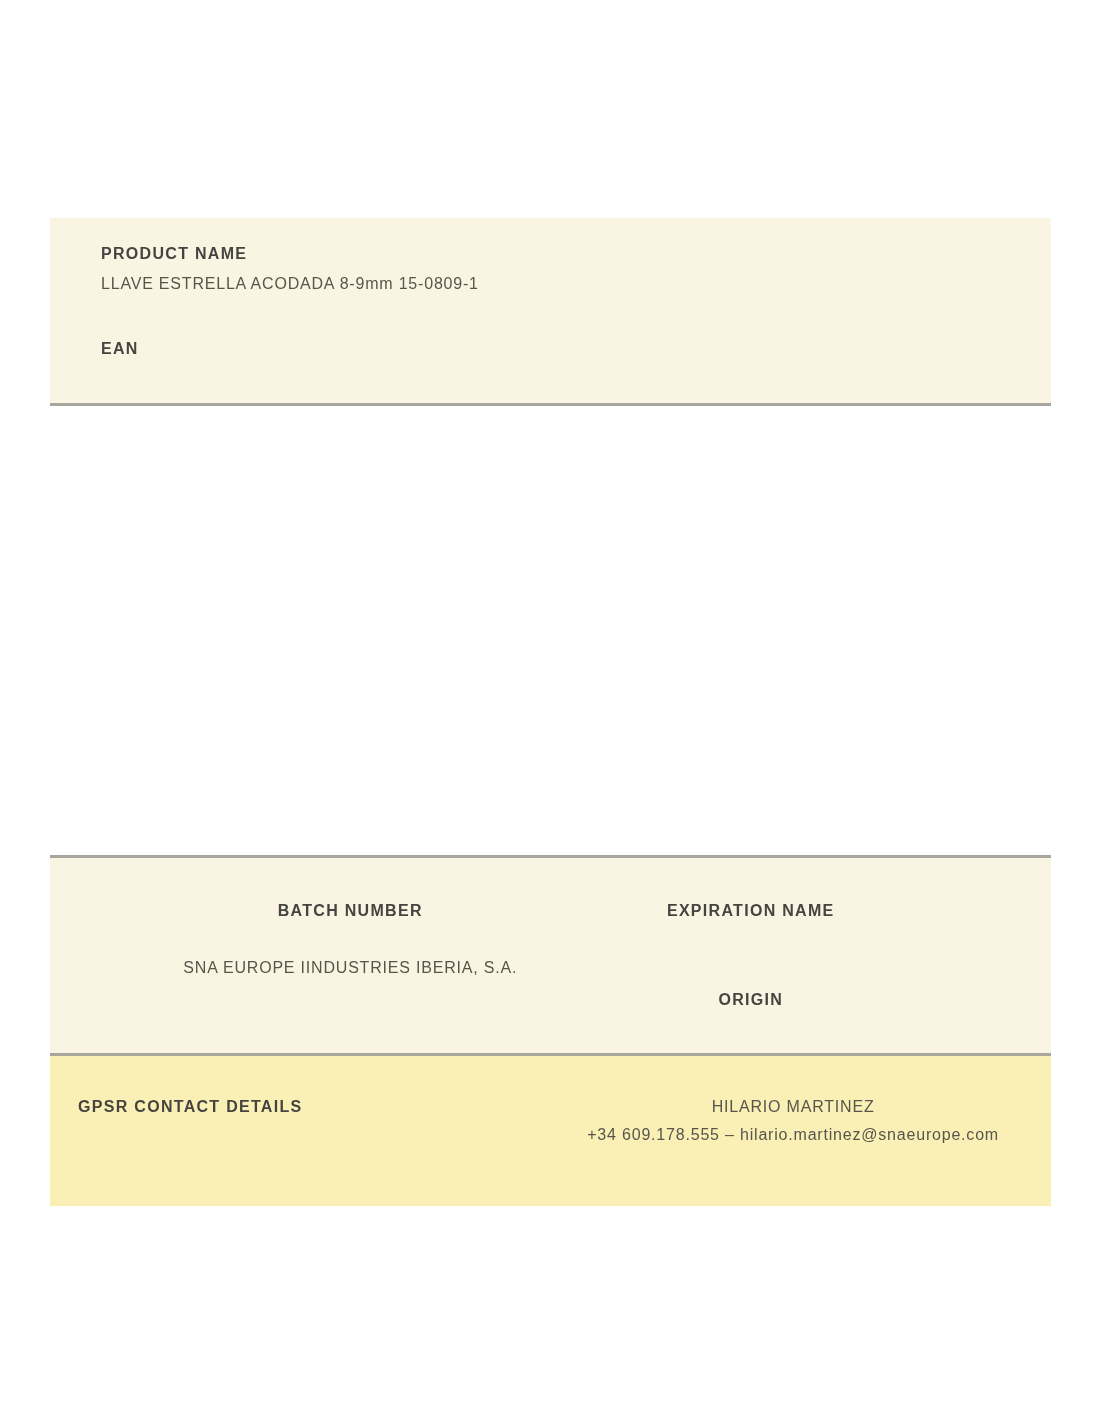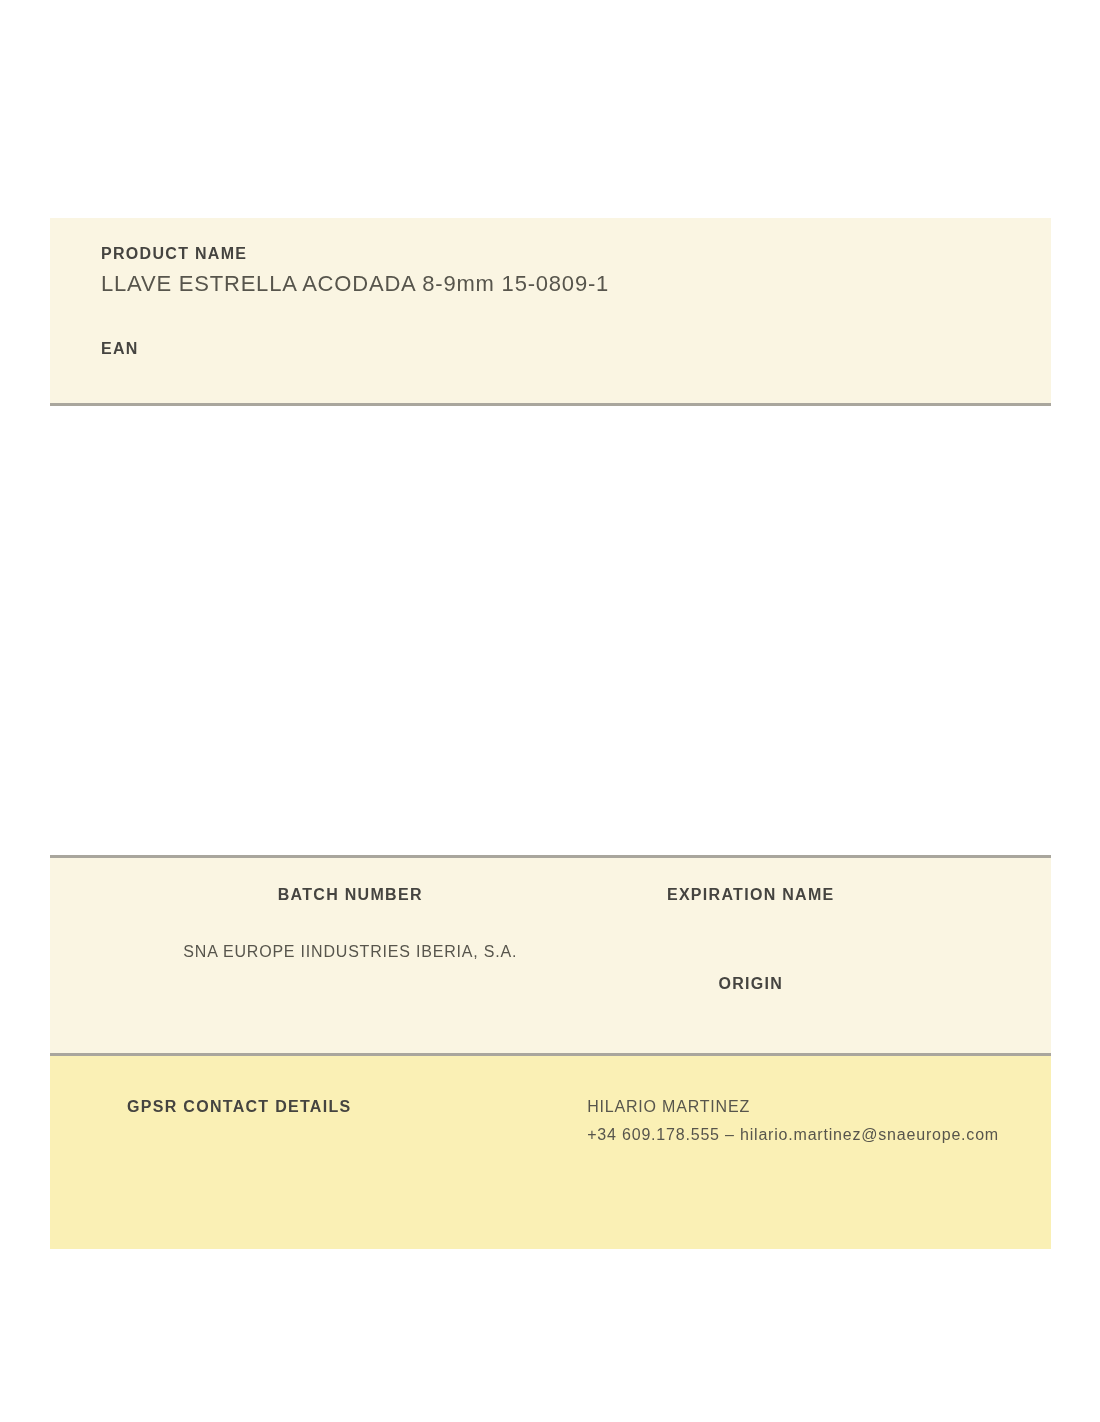--- a/index.html
+++ b/index.html
@@ -29,35 +29,35 @@
     margin-top: 8px;
   }
   .field-label {
     font-size: 16px;
     font-weight: bold;
     letter-spacing: 1.3px;
     line-height: 20px;
     color: var(--heading-text, #454440);
   }
   .field-value {
-    font-size: 22px;
+    font-size: 16px;
     letter-spacing: 0.8px;
     line-height: 20px;
     color: var(--body-text, #57554C);
     margin-top: 10px;
   }
   .field-ean { margin-top: 45px; }
 
   
   .details-panel {
     top: 855px;
     height: 201px;
     border-top: 3px solid var(--divider, #A9A69D);
     border-bottom: 3px solid var(--divider, #A9A69D);
-    padding: 0 100px;
+    padding: 16px 100px;
     display: flex;
   }
   .details-col {
     width: 50%;
     text-align: center;
   }
   .col-header {
     margin-top: 27px;
     font-size: 16px;
     font-weight: bold;
@@ -84,36 +84,36 @@
     margin-top: 17px;
     font-size: 16px;
     letter-spacing: 0.8px;
     line-height: 20px;
     color: var(--body-text, #57554C);
   }
 
   
   .gpsr-panel {
     top: 1056px;
-    height: 193px;
-    padding: 37px 52px 0 77px;
+    height: 150px;
+    padding: 37px 52px 0 28px;
     display: flex;
     justify-content: space-between;
     align-items: flex-start;
   }
   .gpsr-label {
     font-size: 16px;
     font-weight: bold;
     letter-spacing: 1.3px;
     line-height: 28px;
     color: var(--heading-text, #454440);
     white-space: nowrap;
   }
   .gpsr-contact {
-    text-align: left;
+    text-align: center;
     font-size: 16px;
     letter-spacing: 0.8px;
     line-height: 28px;
     color: var(--body-text, #57554C);
   }
 </style>
 </head>
 <body>
 
 <div class="page">

